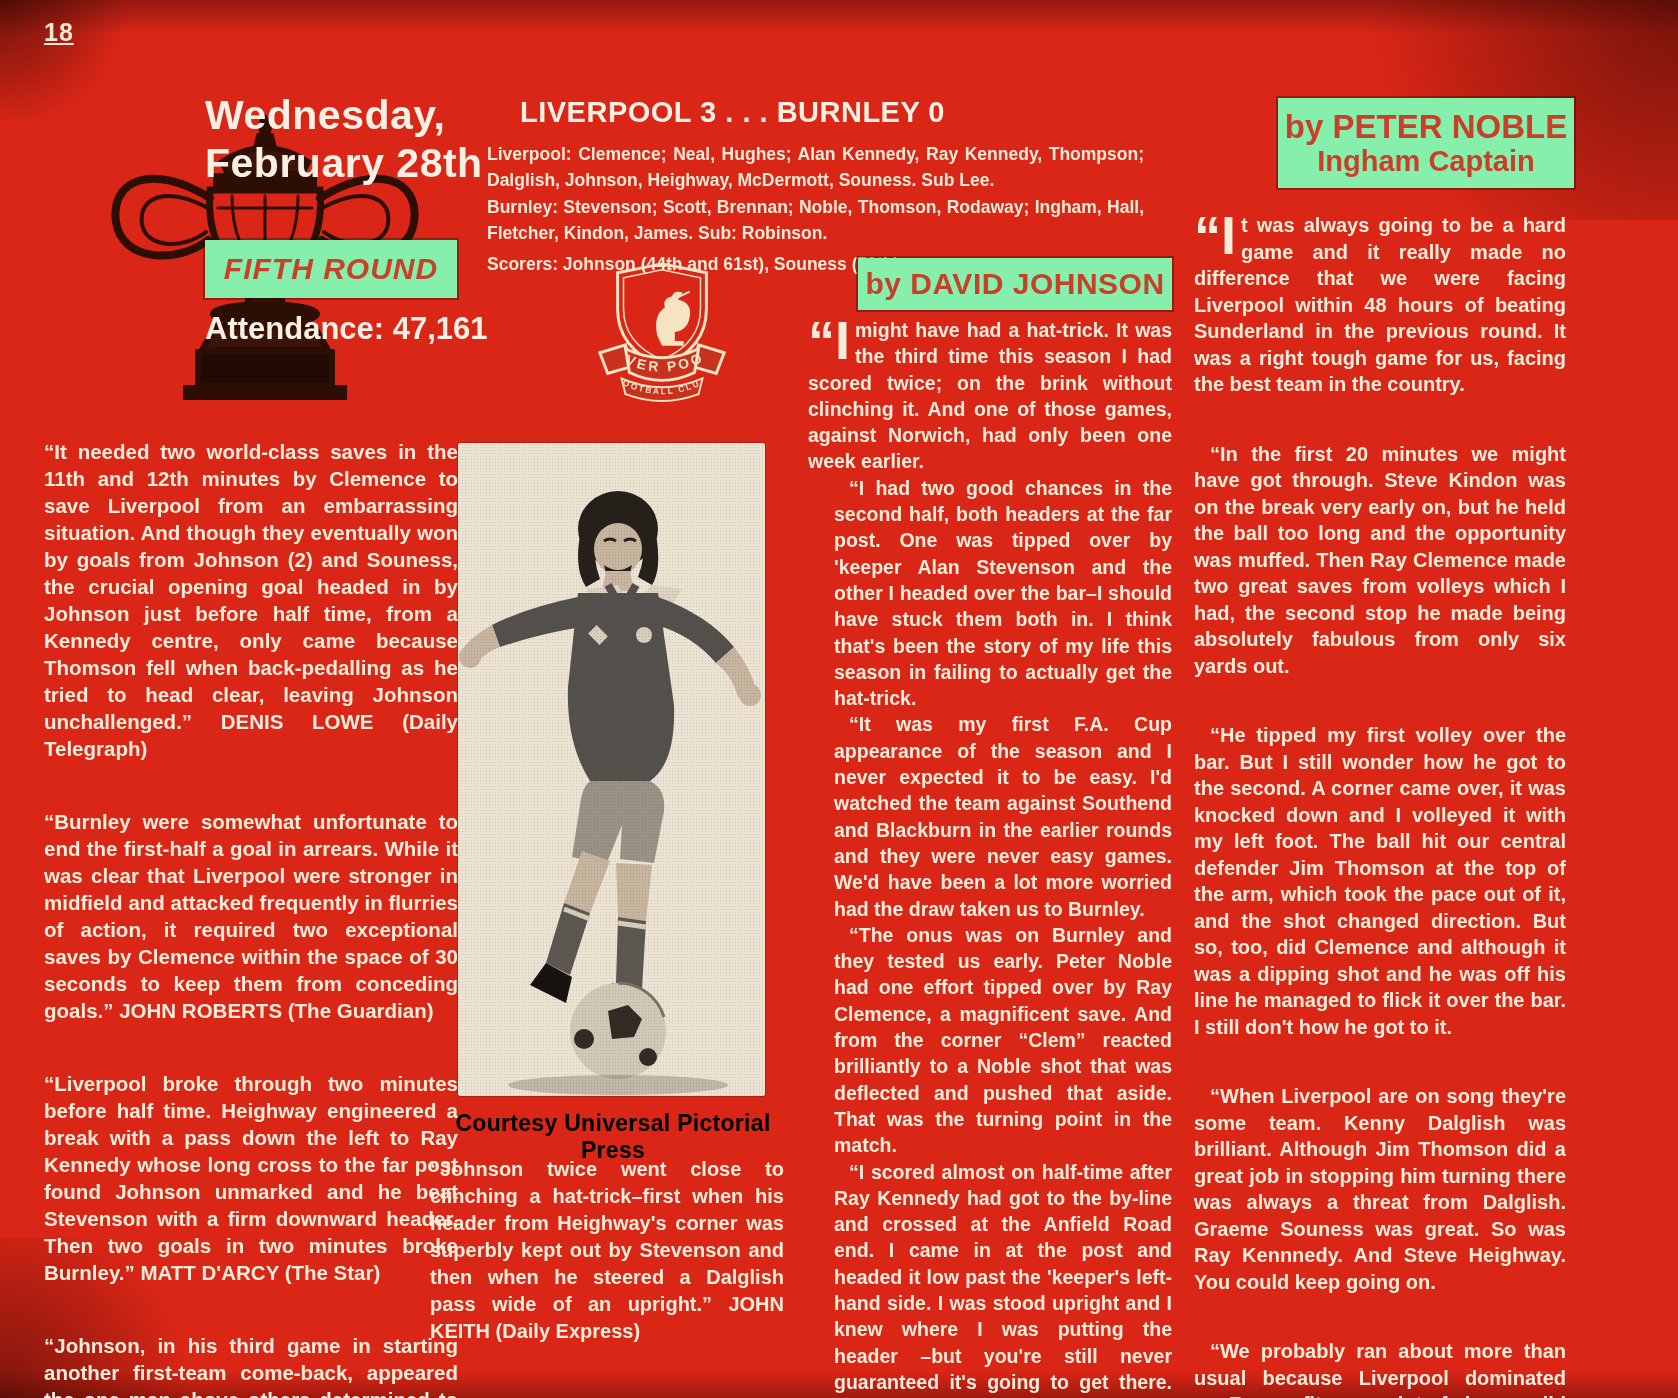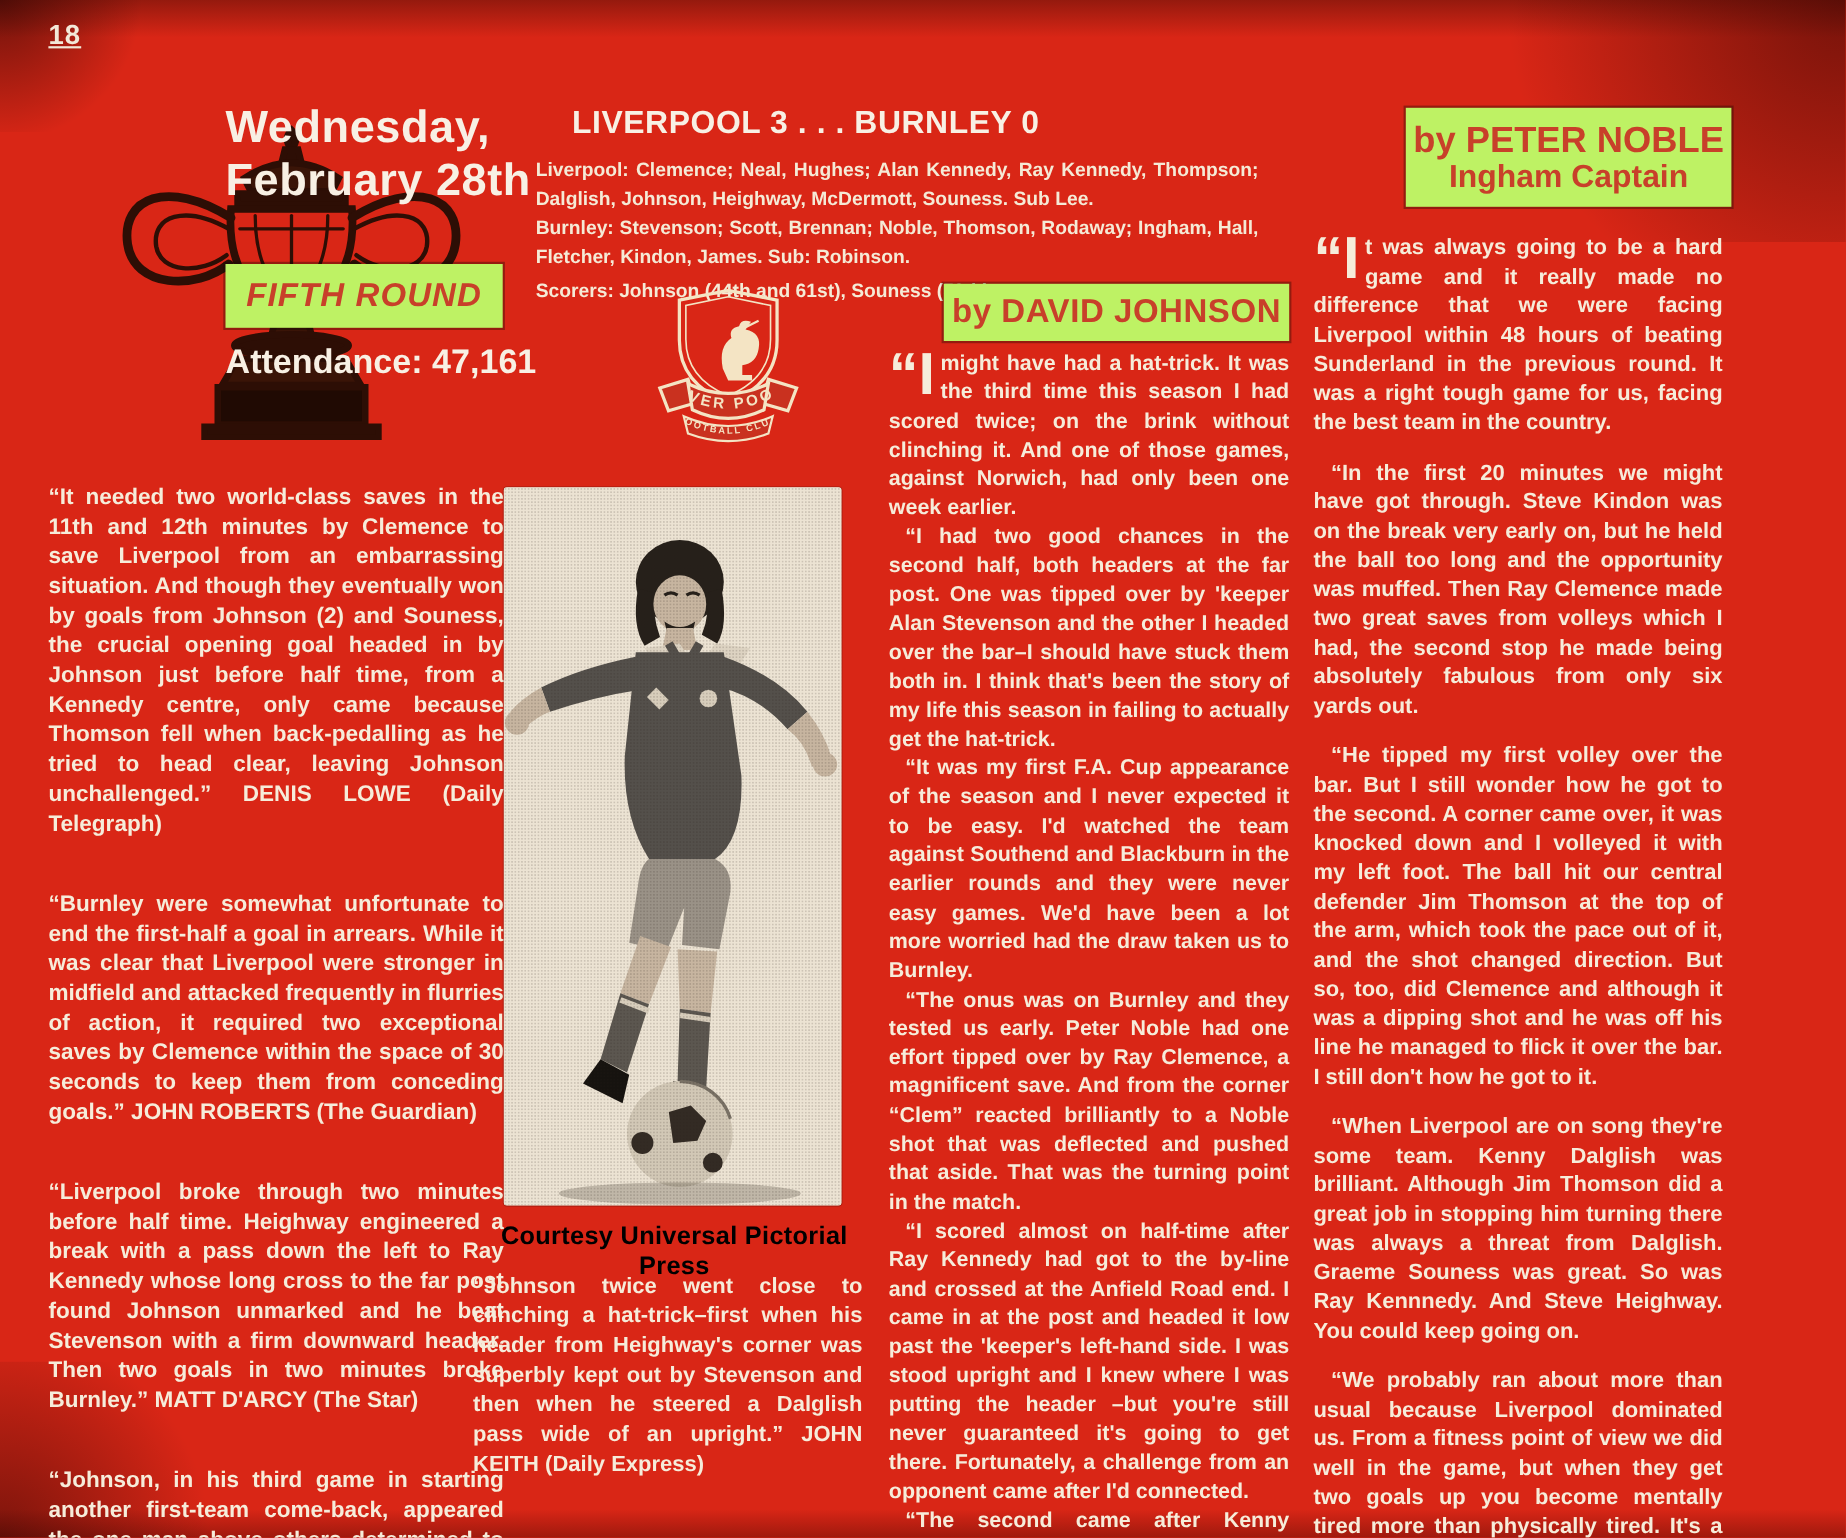--- a/index.html
+++ b/index.html
@@ -22,21 +22,21 @@
     background:linear-gradient(rgba(100,12,6,0), rgba(100,12,6,.5)); }
   #shade-bl{ left:0; bottom:0; width:220px; height:160px;
     background:radial-gradient(circle at 0% 100%, rgba(30,3,1,.5), rgba(30,3,1,0) 70%); }
 
   .pagenum{ position:absolute; left:44px; top:18px; font-size:25px; font-weight:bold;
     color:#f2e8d8; letter-spacing:1px;text-decoration:underline; }
 
   
   .dateblock{ position:absolute; left:205px; top:92px; font-size:41px; font-weight:bold;
     color:#f8f0e4; line-height:1.17; letter-spacing:.5px; }
-  .banner{ position:absolute; background:#bef264; color:#c8402a; font-weight:bold;
+  .banner{ position:absolute; background:#86efac; color:#c8402a; font-weight:bold;
     display:flex; flex-direction:column; align-items:center; justify-content:center;
     text-align:center; box-shadow:0 0 0 2px rgba(20,8,4,.35); }
   #banner-round{ left:205px; top:240px; width:252px; height:58px; font-size:30px; letter-spacing:1px;font-style:italic; }
   #banner-johnson{ left:858px; top:258px; width:314px; height:52px; font-size:30px; letter-spacing:.5px; }
   #banner-noble{ left:1278px; top:98px; width:296px; height:90px; }
   #banner-noble .l1{ font-size:33px; line-height:1.15; }
   #banner-noble .l2{ font-size:29px; line-height:1.1; }
   .venueblock{ position:absolute; left:205px; top:310px; font-size:31px; font-weight:bold;
     color:#f8f0e4; line-height:1.25; }
 
@@ -46,24 +46,24 @@
   .lineups{ position:absolute; left:487px; top:141px; width:657px; font-size:17.5px;
     font-weight:bold; line-height:1.5; color:#f5ead6; text-align:justify; }
   .lineups .line{ display:block; }
   .scorers{ text-align:left; margin-top:5px; }
 
   
   .col{ position:absolute; font-weight:bold; text-align:justify; }
   #col-left{ left:44px; top:438px; width:414px; font-size:20.5px; line-height:27px;
     display:flex; flex-direction:column; gap:46px; color:#f6ecda; }
   #col-center{ left:808px; top:317px; width:364px; font-size:19.5px; line-height:26.3px; color:#f6ecda; }
-  #col-center p.indent{ text-indent:15px; }
+  #col-center p.indent{ text-indent:15px;margin-left:26px; }
   #col-right{ left:1194px; top:212px; width:372px; font-size:20px; line-height:26.5px;
     display:flex; flex-direction:column; gap:19px; color:#f6ecda; }
-  #col-right p.indent{ text-indent:16px; }
+  #col-right p.indent{ text-indent:16px;margin-top:24px; }
   .dropcap{ float:left; font-size:54px; line-height:42px; padding:2px 5px 0 0; font-weight:bold; }
 
   
   .photo{ position:absolute; left:458px; top:443px; width:307px; height:653px;
     background:#ece3d3; border-radius:3px; box-shadow:0 0 0 1px rgba(60,8,4,.25); overflow:hidden; }
   .photo::after{ content:""; position:absolute; inset:0;
     background-image:radial-gradient(rgba(40,30,25,.16) 1px, transparent 1px);
     background-size:3px 3px; }
   .caption{ position:absolute; left:448px; top:1110px; width:330px; text-align:center;
     font-size:23px; color:#000000; font-weight:700; letter-spacing:.3px; }

